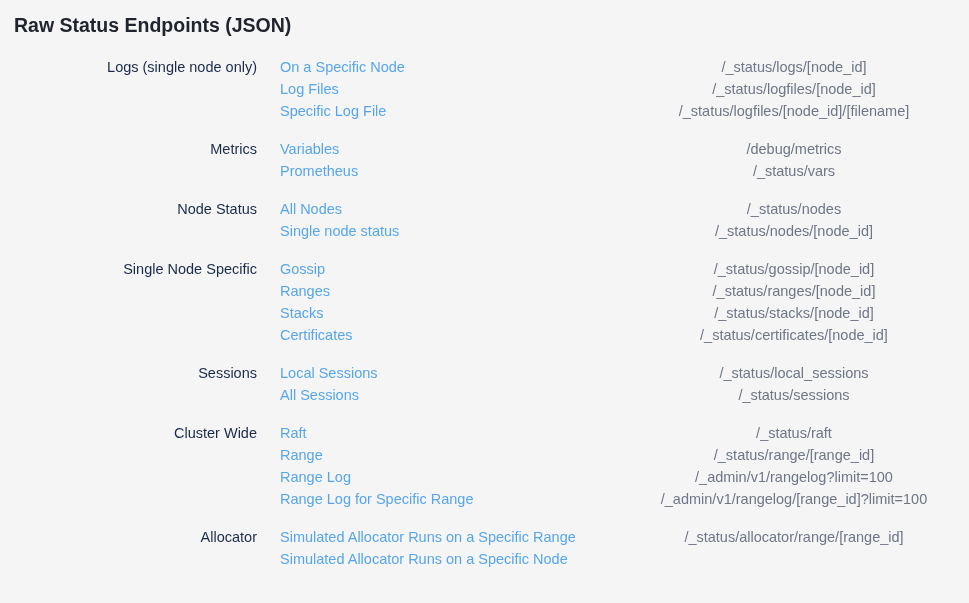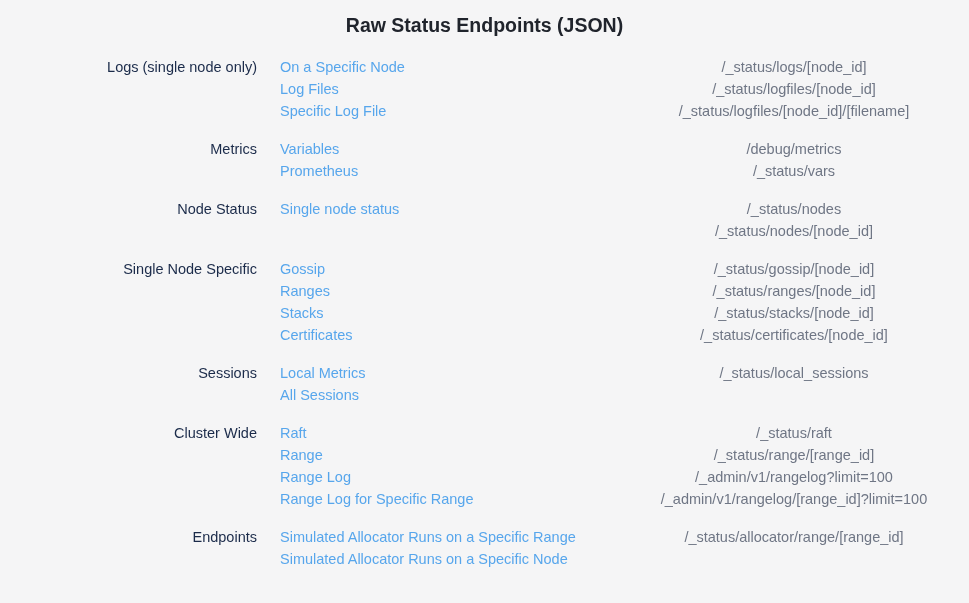--- a/index.html
+++ b/index.html
@@ -10,21 +10,20 @@
     overflow:hidden;
     -webkit-font-smoothing:antialiased;
   }
   .page{padding:12px 14px 0 14px;}
   .title{
     font-size:19.5px;
     font-weight:700;
     color:#20242c;
     line-height:26px;
     margin:0 0 18px 0;
-    text-align:center;
   }
   .endpoint-table{display:block;}
   .section{
     display:grid;
     grid-template-columns:243px 330px auto;
     column-gap:23px;
     margin-bottom:16px;
   }
   .cell{min-width:0;}
   .label{
@@ -79,20 +78,21 @@
       </div>
       <div class="cell paths">
         <div class="path">/debug/metrics</div>
         <div class="path">/_status/vars</div>
       </div>
     </div>
 
     <div class="section">
       <div class="cell label">Node Status</div>
       <div class="cell links">
+        <a href="#" class="link">All Nodes</a>
         <a href="#" class="link">Single node status</a>
       </div>
       <div class="cell paths">
         <div class="path">/_status/nodes</div>
         <div class="path">/_status/nodes/[node_id]</div>
       </div>
     </div>
 
     <div class="section">
       <div class="cell label">Single Node Specific</div>
@@ -106,46 +106,47 @@
         <div class="path">/_status/gossip/[node_id]</div>
         <div class="path">/_status/ranges/[node_id]</div>
         <div class="path">/_status/stacks/[node_id]</div>
         <div class="path">/_status/certificates/[node_id]</div>
       </div>
     </div>
 
     <div class="section">
       <div class="cell label">Sessions</div>
       <div class="cell links">
-        <a href="#" class="link">Local Metrics</a>
+        <a href="#" class="link">Local Sessions</a>
         <a href="#" class="link">All Sessions</a>
       </div>
       <div class="cell paths">
         <div class="path">/_status/local_sessions</div>
+        <div class="path">/_status/sessions</div>
       </div>
     </div>
 
     <div class="section">
       <div class="cell label">Cluster Wide</div>
       <div class="cell links">
         <a href="#" class="link">Raft</a>
         <a href="#" class="link">Range</a>
         <a href="#" class="link">Range Log</a>
         <a href="#" class="link">Range Log for Specific Range</a>
       </div>
       <div class="cell paths">
         <div class="path">/_status/raft</div>
         <div class="path">/_status/range/[range_id]</div>
         <div class="path">/_admin/v1/rangelog?limit=100</div>
         <div class="path">/_admin/v1/rangelog/[range_id]?limit=100</div>
       </div>
     </div>
 
     <div class="section">
-      <div class="cell label">Endpoints</div>
+      <div class="cell label">Allocator</div>
       <div class="cell links">
         <a href="#" class="link">Simulated Allocator Runs on a Specific Range</a>
         <a href="#" class="link">Simulated Allocator Runs on a Specific Node</a>
       </div>
       <div class="cell paths">
         <div class="path">/_status/allocator/range/[range_id]</div>
       </div>
     </div>
 
   </div>

